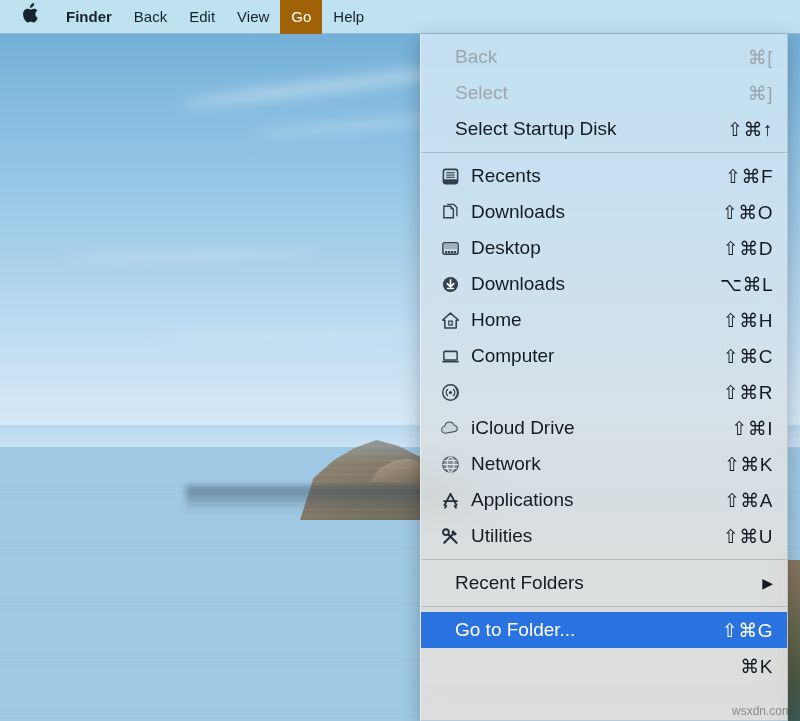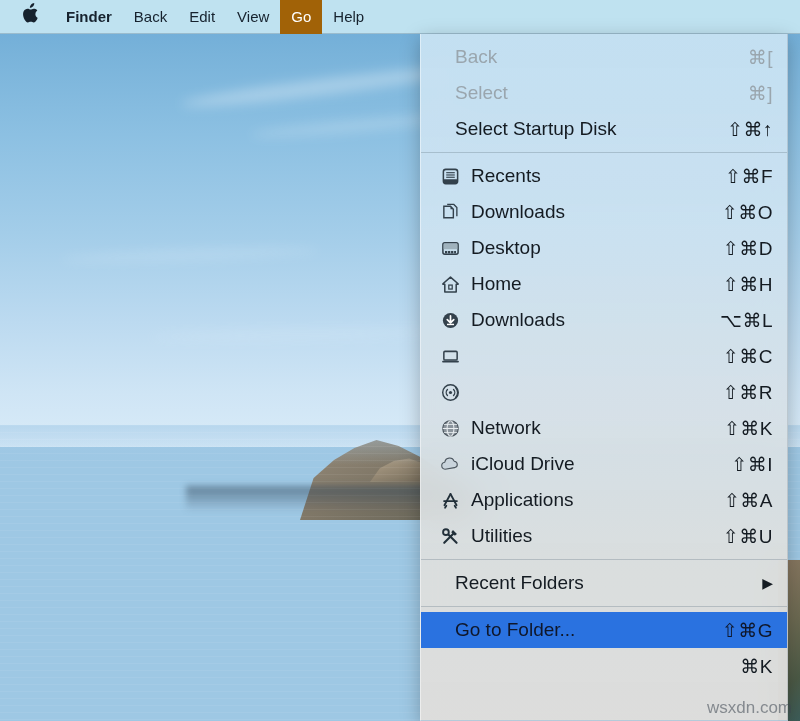--- a/index.html
+++ b/index.html
@@ -105,21 +105,21 @@
     z-index:30; overflow:hidden;
     padding-top:5px;
   }
   .menu-row {
     position:relative; height:36px;
     display:flex; align-items:center;
     padding:0 14px 0 16px;
     font-size:19px; color:#141b22; white-space:nowrap;
   }
   .menu-row.disabled { color:#9aa6ae; }
-  .menu-row.selected { background:#2a72e0; color:#0f172a; }
+  .menu-row.selected { background:#2a72e0; color:#ffffff; }
   .m-icon {
     width:26px; min-width:26px; margin-right:8px;
     display:flex; align-items:center; justify-content:center;
     font-size:17px; color:#3c4750;
   }
   .m-icon svg { display:block; }
   .m-label { flex:1; }
   .m-label.indent { padding-left:18px; }
   .m-short {
     margin-left:auto; padding-left:20px;
@@ -129,21 +129,21 @@
   .menu-row.disabled .m-short { color:#9aa6ae; }
   .m-arrow { margin-left:auto; font-size:14px; }
   .separator {
     height:1px; margin:5px 0 5px 0;
     background:rgba(110,125,140,.35);
   }
 
   
   #watermark {
     position:absolute; right:8px; bottom:3px;
-    font-size:17px; color:rgba(60,70,80,.55);
+    font-size:12px; color:rgba(60,70,80,.55);
     z-index:40; font-family:"Liberation Sans", sans-serif;
   }
 </style>
 </head>
 <body>
 
 <div id="desktop">
   <div class="sky">
     <div class="cloud-wisp w1"></div>
     <div class="cloud-wisp w2"></div>
@@ -244,88 +244,89 @@
           <rect x="13.8" y="12.6" width="2" height="2.6" fill="#33414c"></rect>
         </svg>
     </span>
     <span class="m-label">Desktop</span>
     <span class="m-short">⇧⌘D</span>
   </div>
 
   <div class="menu-row">
     <span class="m-icon">
       <svg width="19" height="19" viewBox="0 0 20 20">
-          <path d="M10 2.2 18 9.2v.6h-2v8H4v-8H2v-.6z" fill="none" stroke="#33414c" stroke-width="1.6" stroke-linejoin="round"></path>
-          <rect x="8.2" y="10.6" width="3.6" height="4.2" fill="none" stroke="#33414c" stroke-width="1.3"></rect>
-        </svg>
-    </span>
-    <span class="m-label">Home</span>
-    <span class="m-short">⇧⌘H</span>
-  </div>
-
-  <div class="menu-row">
-    <span class="m-icon">
-      <svg width="19" height="19" viewBox="0 0 20 20">
           <circle cx="10" cy="10" r="8" fill="#33414c"></circle>
           <path d="M10 5.2v6.4M6.6 9l3.4 3.4L13.4 9" stroke="#fff" stroke-width="1.8" fill="none" stroke-linecap="round" stroke-linejoin="round"></path>
           <rect x="6.3" y="13.4" width="7.4" height="1.5" fill="#fff"></rect>
         </svg>
     </span>
     <span class="m-label">Downloads</span>
     <span class="m-short">⌥⌘L</span>
   </div>
 
   <div class="menu-row">
     <span class="m-icon">
       <svg width="19" height="19" viewBox="0 0 20 20">
+          <path d="M10 2.2 18 9.2v.6h-2v8H4v-8H2v-.6z" fill="none" stroke="#33414c" stroke-width="1.6" stroke-linejoin="round"></path>
+          <rect x="8.2" y="10.6" width="3.6" height="4.2" fill="none" stroke="#33414c" stroke-width="1.3"></rect>
+        </svg>
+    </span>
+    <span class="m-label">Home</span>
+    <span class="m-short">⇧⌘H</span>
+  </div>
+
+  <div class="menu-row">
+    <span class="m-icon">
+      <svg width="19" height="19" viewBox="0 0 20 20">
           <rect x="3" y="4.6" width="14" height="9.2" rx="1.2" fill="none" stroke="#33414c" stroke-width="1.6"></rect>
           <rect x="1.2" y="14.4" width="17.6" height="1.8" rx=".8" fill="#33414c"></rect>
         </svg>
     </span>
+    <span class="m-label">Computer</span>
     <span class="m-short">⇧⌘C</span>
   </div>
 
   <div class="menu-row">
     <span class="m-icon">
       <svg width="19" height="19" viewBox="0 0 20 20">
           <circle cx="10" cy="10" r="8.2" fill="none" stroke="#33414c" stroke-width="1.5"></circle>
           <circle cx="10" cy="10" r="1.7" fill="#33414c"></circle>
           <path d="M13.2 6.8a4.6 4.6 0 0 1 0 6.4" stroke="#33414c" stroke-width="1.4" fill="none" stroke-linecap="round"></path>
           <path d="M15.3 4.7a7.6 7.6 0 0 1 0 10.6" stroke="#33414c" stroke-width="1.4" fill="none" stroke-linecap="round"></path>
           <path d="M6.8 13.2a4.6 4.6 0 0 1 0-6.4" stroke="#33414c" stroke-width="1.4" fill="none" stroke-linecap="round"></path>
         </svg>
     </span>
     <span class="m-short">⇧⌘R</span>
   </div>
 
   <div class="menu-row">
     <span class="m-icon">
+      <svg width="20" height="19" viewBox="0 0 22 20">
+          <path d="M5.6 15.2a3.9 3.9 0 0 1-.3-7.76 5.3 5.3 0 0 1 10.2-1.1 3.6 3.6 0 0 1 .9 7.06 3.9 3.9 0 0 1-.6.05z" fill="#c9d4dc" stroke="#4b555d" stroke-width="1.2" stroke-linejoin="round"></path>
+        </svg>
+    </span>
+    <span class="m-label">iCloud Drive</span>
+    <span class="m-short">⇧⌘I</span>
+  </div>
+
+  <div class="menu-row">
+    <span class="m-icon">
       <svg width="19" height="19" viewBox="0 0 20 20">
           <circle cx="10" cy="10" r="8.2" fill="#8b949c" stroke="#4b555d" stroke-width="1.2"></circle>
           <ellipse cx="10" cy="10" rx="3.6" ry="8.2" fill="none" stroke="#e8edf0" stroke-width="1.1"></ellipse>
           <line x1="1.8" y1="10" x2="18.2" y2="10" stroke="#e8edf0" stroke-width="1.1"></line>
           <path d="M3.2 5.8h13.6M3.2 14.2h13.6" stroke="#e8edf0" stroke-width=".9"></path>
         </svg>
     </span>
     <span class="m-label">Network</span>
     <span class="m-short">⇧⌘K</span>
   </div>
 
   <div class="menu-row">
     <span class="m-icon">
-      <svg width="20" height="19" viewBox="0 0 22 20">
-          <path d="M5.6 15.2a3.9 3.9 0 0 1-.3-7.76 5.3 5.3 0 0 1 10.2-1.1 3.6 3.6 0 0 1 .9 7.06 3.9 3.9 0 0 1-.6.05z" fill="#c9d4dc" stroke="#4b555d" stroke-width="1.2" stroke-linejoin="round"></path>
-        </svg>
-    </span>
-    <span class="m-label">iCloud Drive</span>
-    <span class="m-short">⇧⌘I</span>
-  </div>
-
-  <div class="menu-row">
-    <span class="m-icon">
       <svg width="19" height="19" viewBox="0 0 20 20">
           <path d="M10 3.2 16.4 15" stroke="#22303a" stroke-width="1.9" stroke-linecap="round" fill="none"></path>
           <path d="M10 3.2 3.6 15" stroke="#22303a" stroke-width="1.9" stroke-linecap="round" fill="none"></path>
           <path d="M3.2 10.6h13.6" stroke="#22303a" stroke-width="1.9" stroke-linecap="round"></path>
           <path d="M5.6 15.6 4.3 17.6M14.4 15.6l1.3 2" stroke="#22303a" stroke-width="1.9" stroke-linecap="round"></path>
         </svg>
     </span>
     <span class="m-label">Applications</span>
     <span class="m-short">⇧⌘A</span>
   </div>

